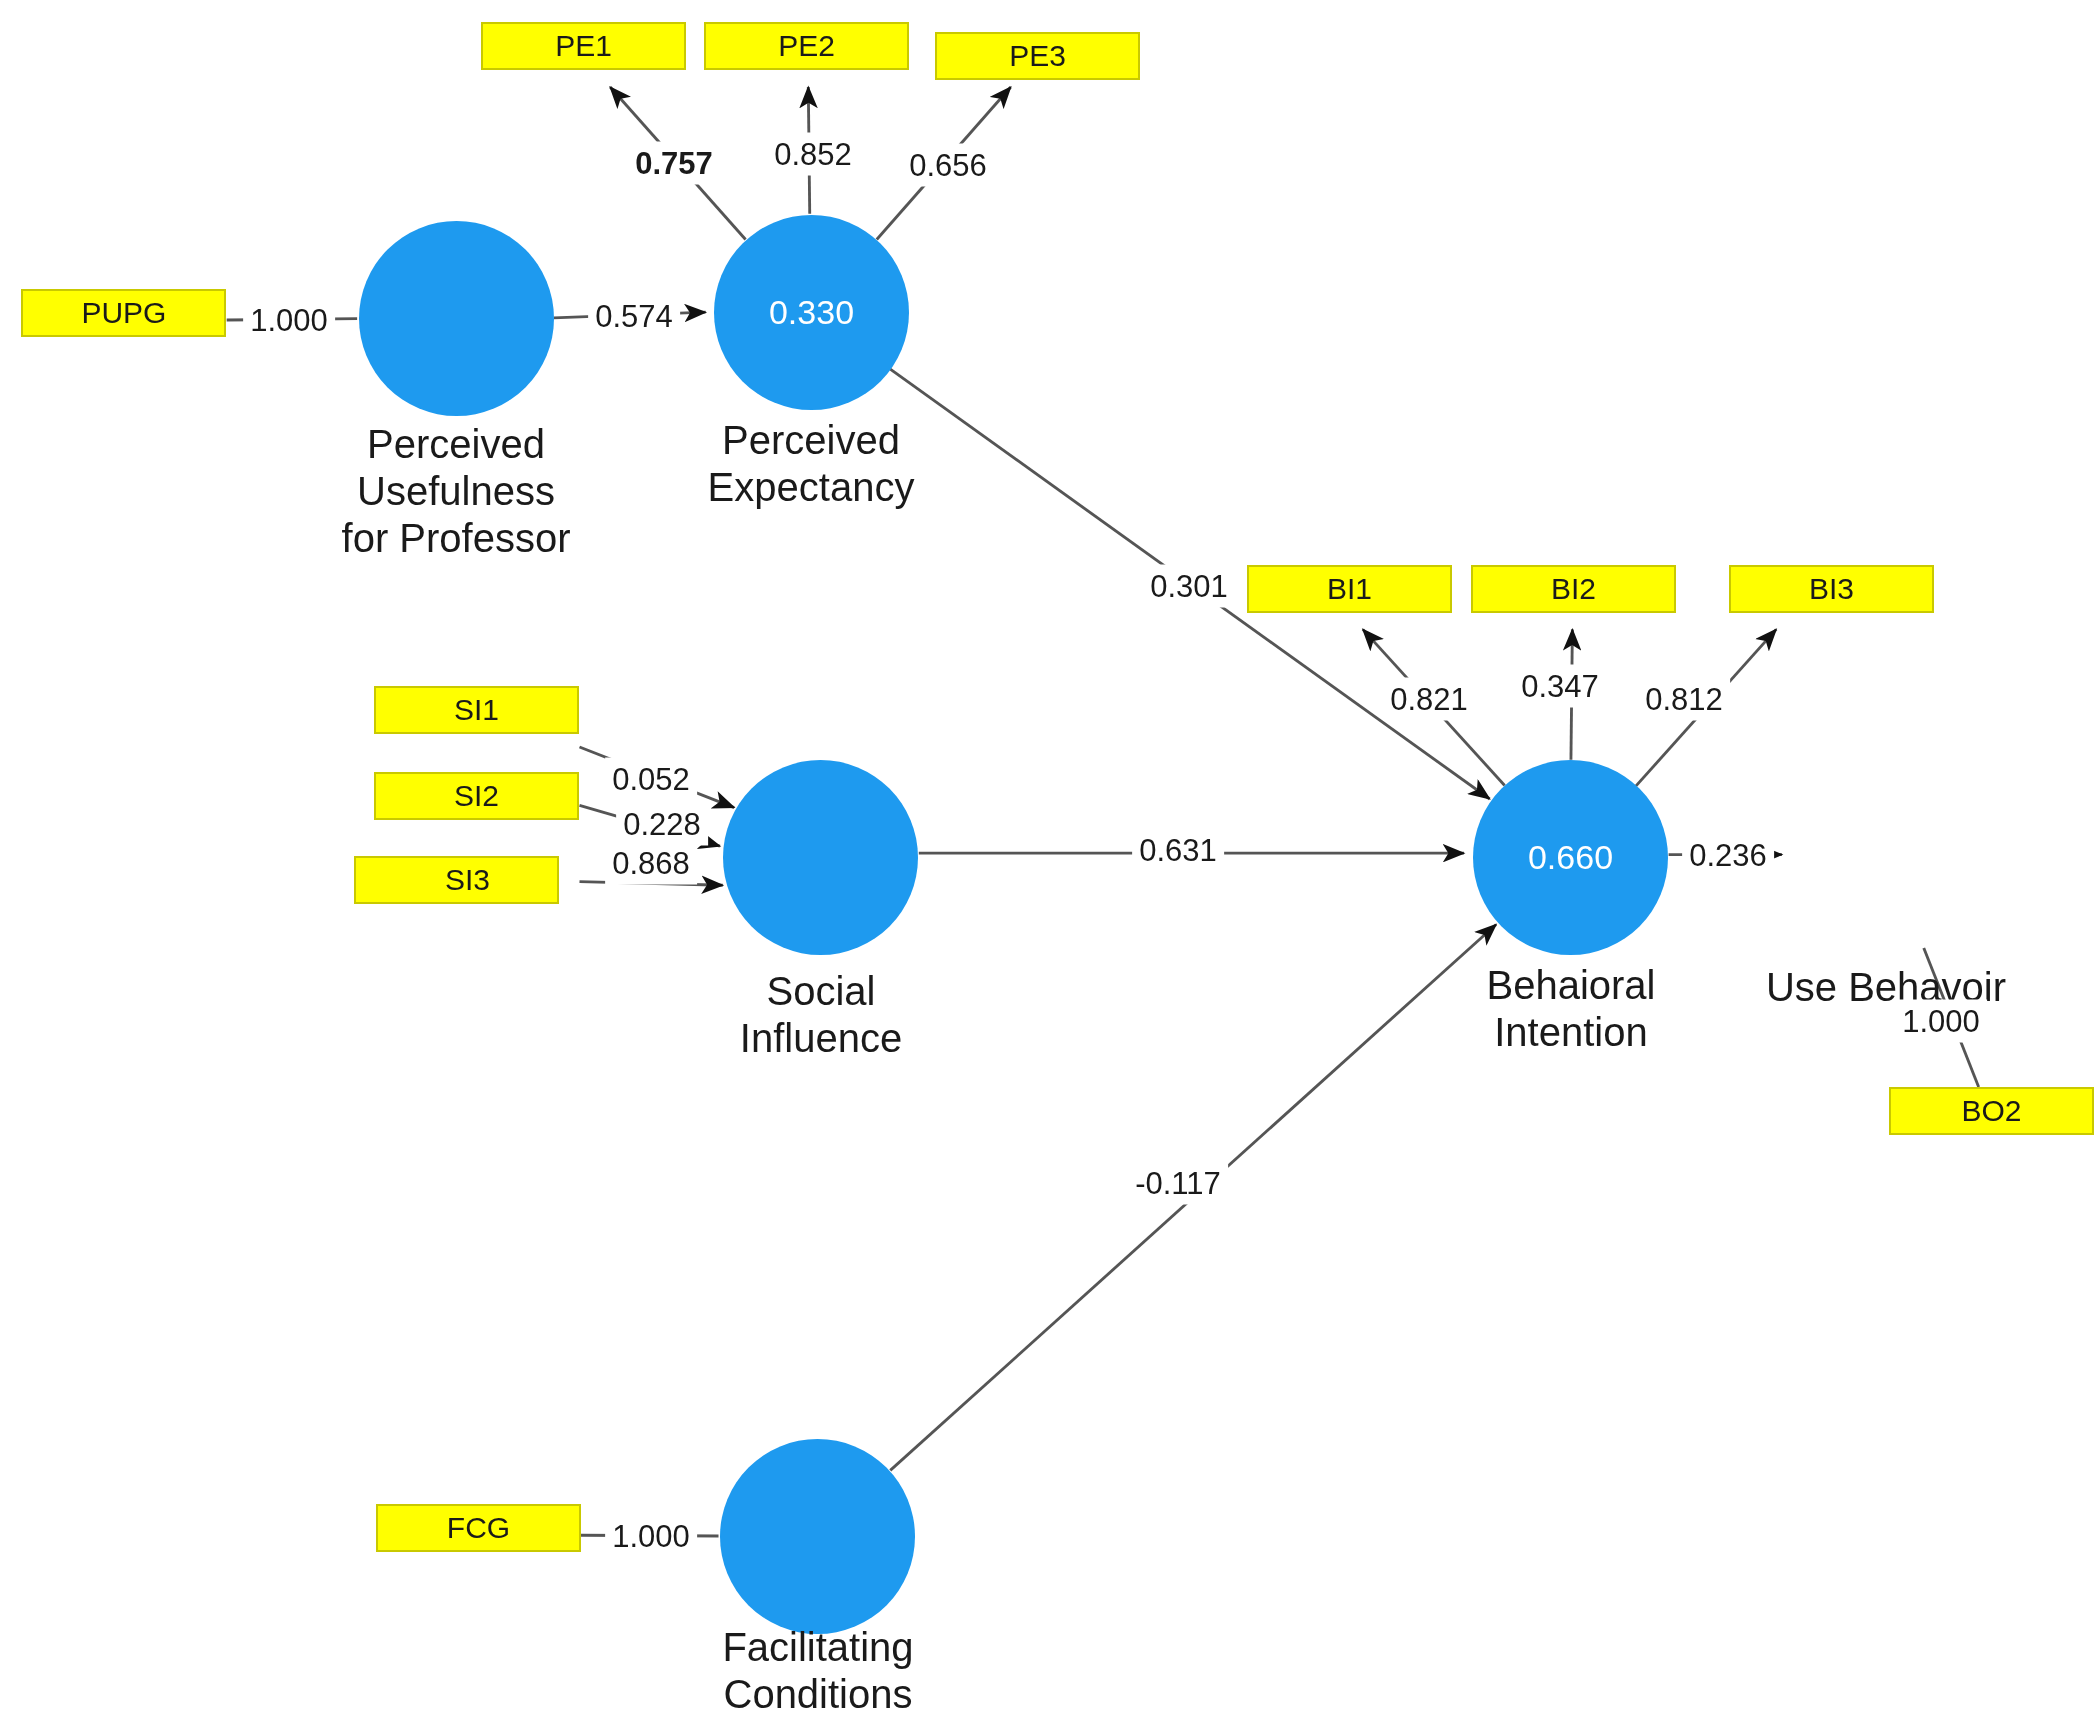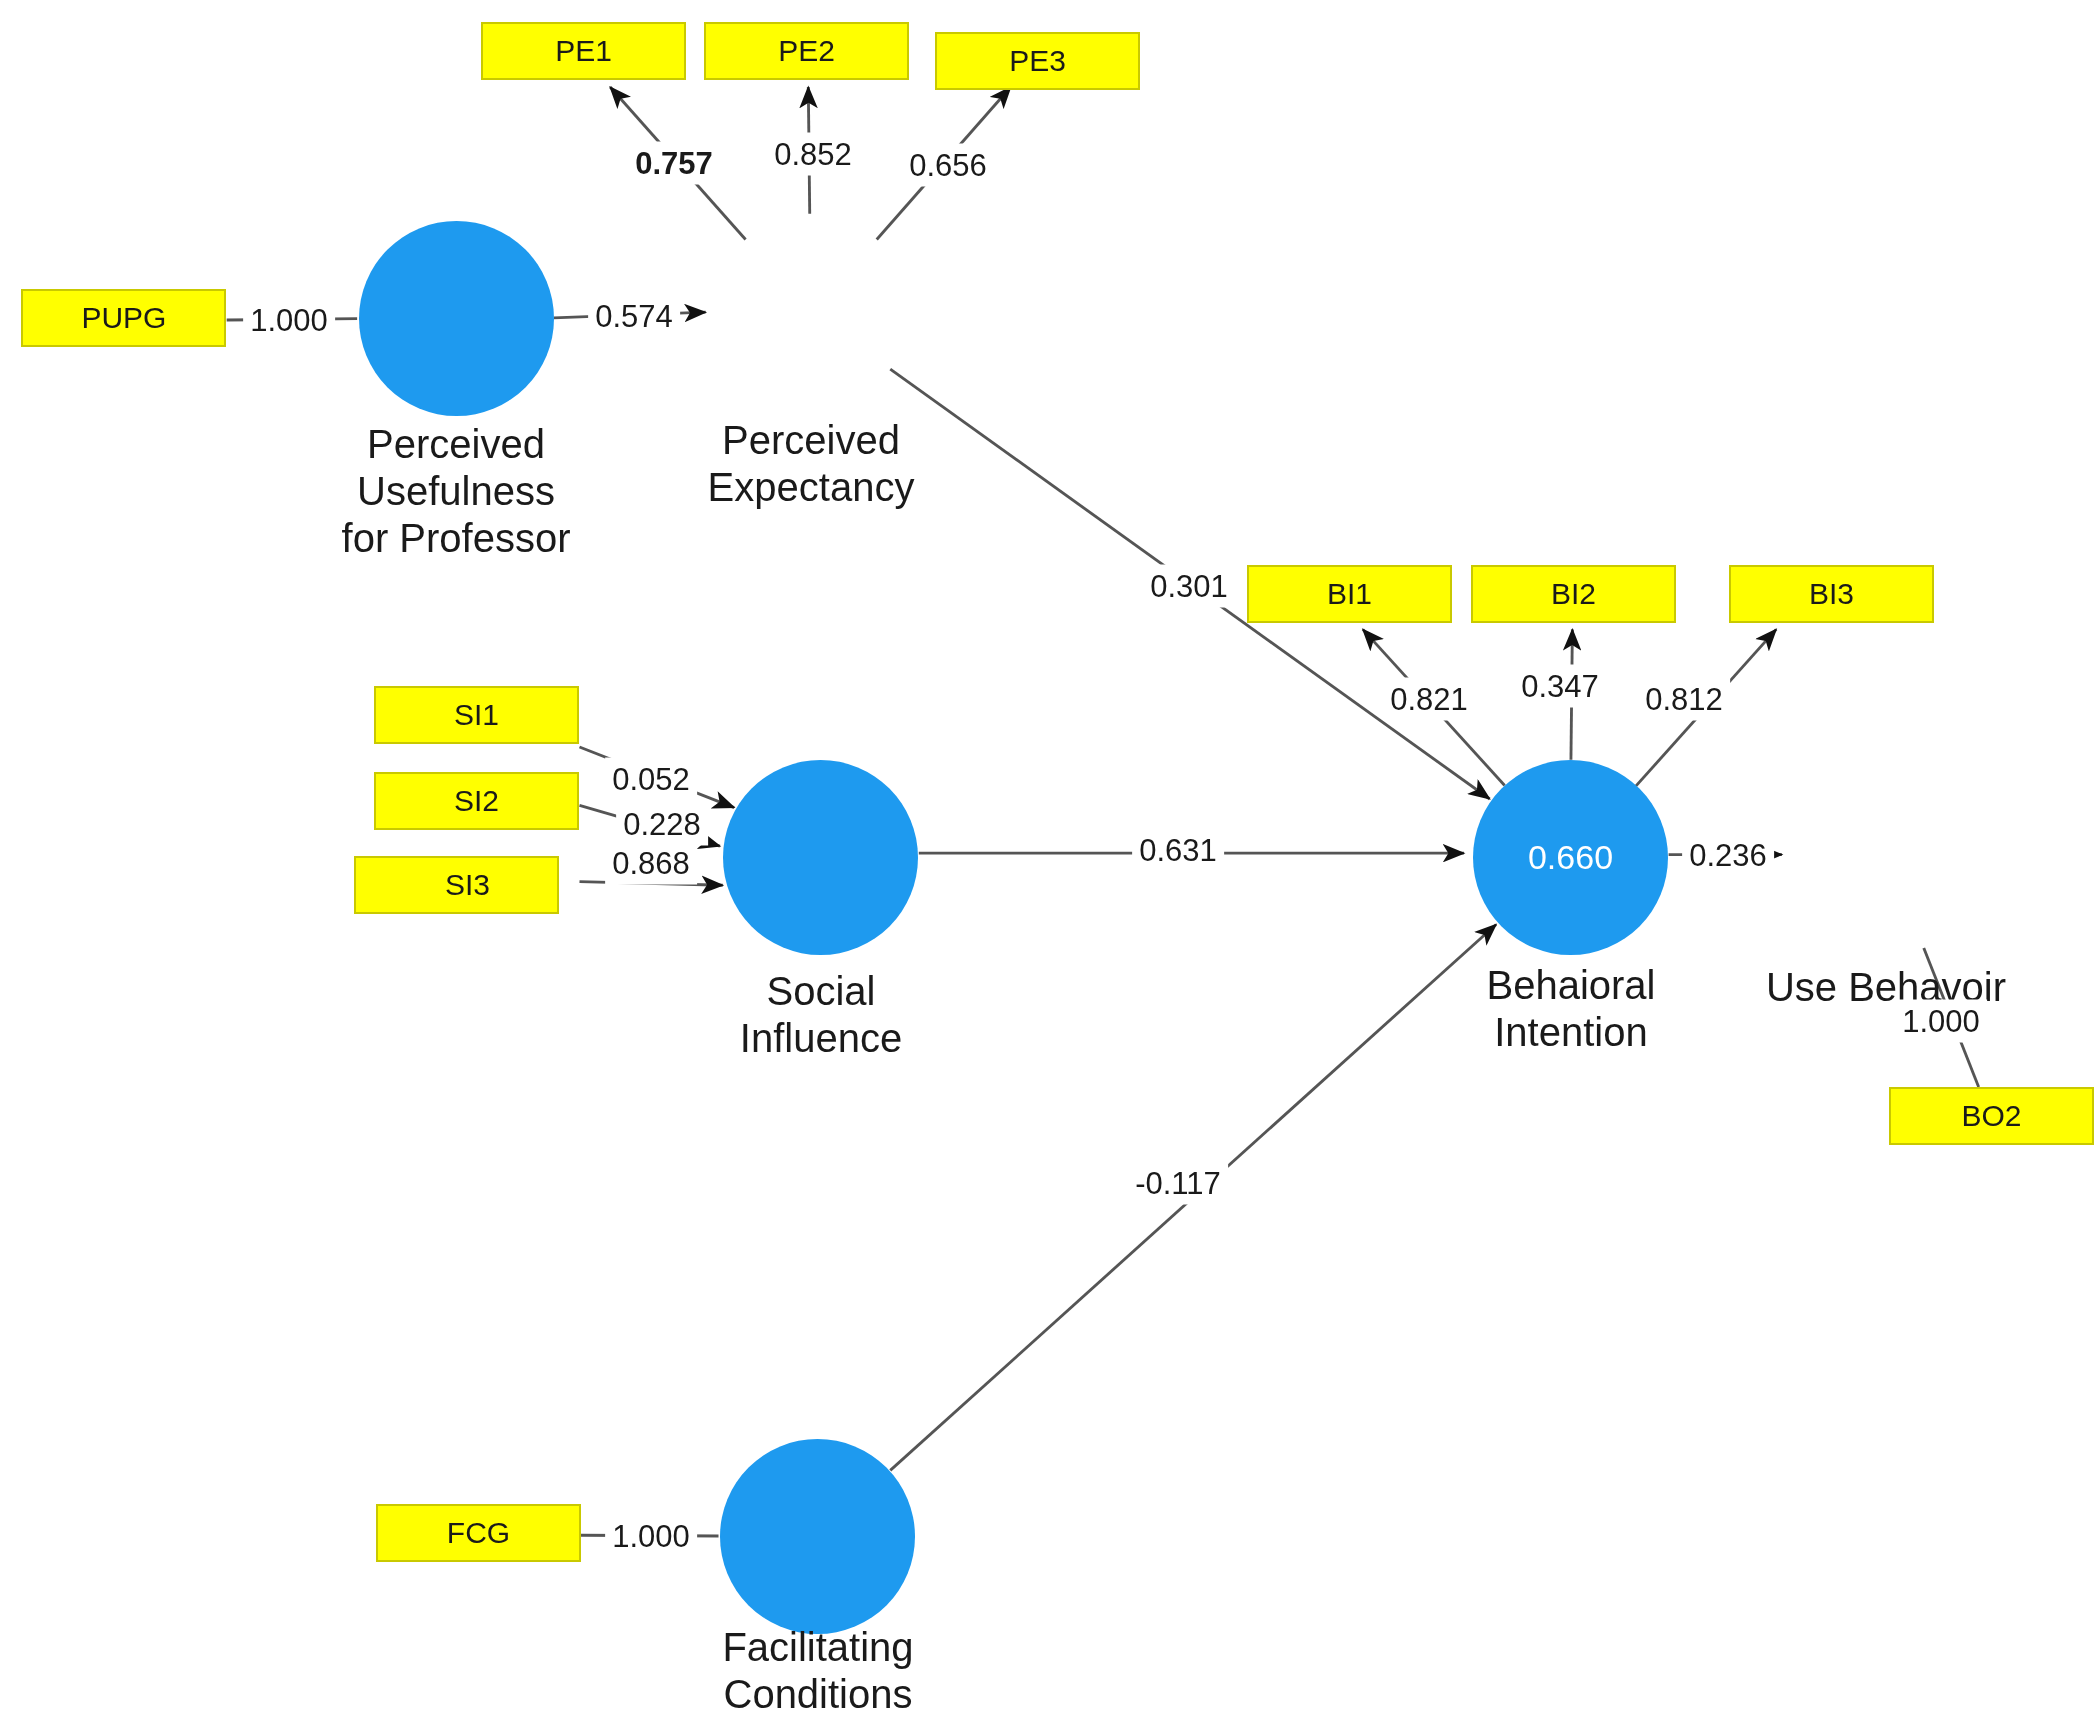--- a/index.html
+++ b/index.html
@@ -16,21 +16,21 @@
     position:relative;
     width:2097px;height:1732px;
     background:#ffffff;
     font-family:"Liberation Sans", sans-serif;
     overflow:hidden;
   }
   svg.wires{position:absolute;left:0;top:0;}
   .wire{stroke:var(--line);stroke-width:4px;fill:none;}
   .arrowhead{fill:var(--arrow);}
   .box{
-    position:absolute;width:205px;height:58px;
+    position:absolute;width:205px;height:48px;
     background:var(--ind-fill);
     border:2.1px solid var(--ind-border);
     box-sizing:border-box;
     display:flex;align-items:center;justify-content:center;
     font-size:30px;color:var(--text);
   }
   .circle{
     position:absolute;width:195px;height:195px;border-radius:50%;
     background:var(--con-fill);
     display:flex;align-items:center;justify-content:center;
@@ -113,20 +113,23 @@
   <div class="box" style="left:1889px;top:1087px;">
       <span>BO2</span>
     </div>
   <div class="box" style="left:376px;top:1504px;">
       <span>FCG</span>
     </div>
 
   <div class="circle" style="left:359px;top:221px;">
       <span></span>
     </div>
+  <div class="circle" style="left:714px;top:215px;">
+      <span>0.330</span>
+    </div>
   <div class="circle" style="left:723px;top:760px;">
       <span></span>
     </div>
   <div class="circle" style="left:1473px;top:760px;">
       <span>0.660</span>
     </div>
   <div class="circle" style="left:720px;top:1439px;">
       <span></span>
     </div>
 

